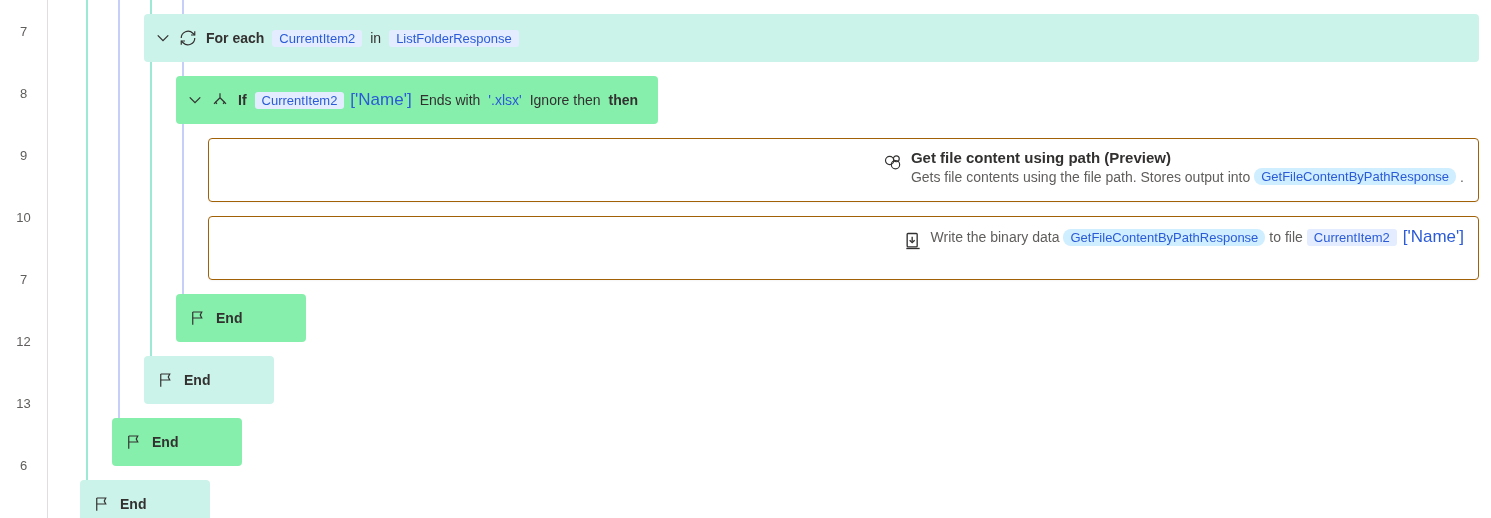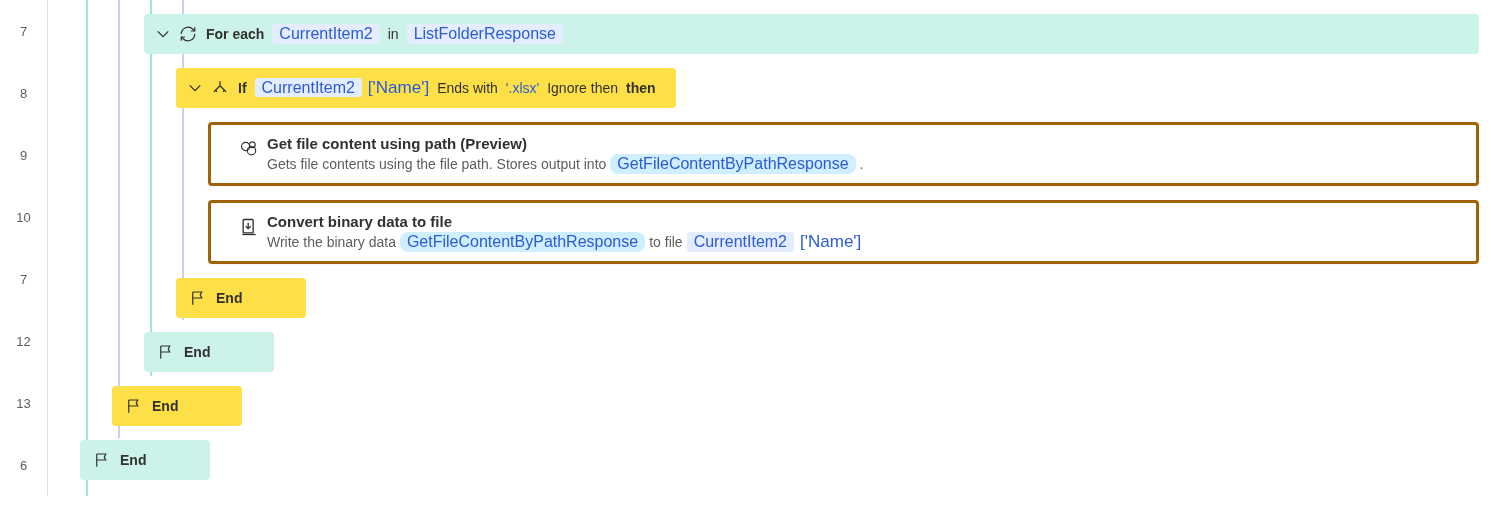--- a/index.html
+++ b/index.html
@@ -42,45 +42,45 @@
   .g3 { left: 94px; background: #9ee8d6; height: 376px; }
   .g4 { left: 126px; background: #c5cff7; height: 320px; }
 
   .block {
     display: flex;
     align-items: center;
     gap: 8px;
     padding: 5px 12px;
     border-radius: 4px;
     margin-top: 14px;
-    height: 40px;
+    height: 48px;
     position: relative;
     z-index: 1;
   }
   .teal   { background: #ccf3ea; }
-  .blue   { background: #fde047; }
-  .white  { background: #fff; border: 3px solid #a16207; box-shadow: 0 1px 2px rgba(0,0,0,.04); height: 64px; align-items: flex-start; padding: 10px 28px; }
+  .blue   { background: #86efac; }
+  .white  { background: #fff; border: 1px solid #a16207; box-shadow: 0 1px 2px rgba(0,0,0,.04); height: 64px; align-items: flex-start; padding: 10px 14px; justify-content: flex-end; }
 
   .indent1 { margin-left: 88px; }
   .indent2 { margin-left: 120px; }
   .indent3 { margin-left: 152px; }
 
   .fit { width: -moz-fit-content; width: fit-content; }
   .grow { margin-right: 4px; }
 
   .chev { cursor: pointer; color: #323130; }
   .icon { display: inline-flex; width: 20px; height: 20px; align-items: center; justify-content: center; color: #323130; }
 
   .kw { font-weight: 600; }
   .token {
     background: #e3edff;
     color: #2b5bd7;
     border-radius: 3px;
     padding: 1px 7px;
-    font-size: 16px;
+    font-size: 13px;
   }
   .token.teal-t { background: #cfeeff; border-radius: 8px; }
   .sub { color: #2b5bd7; font-size: 17px; margin-left: 2px; }
   .str { color: #2b5bd7; }
   .muted { color: #605e5c; font-size: 14px; }
 
   .white .body { display: flex; flex-direction: column; gap: 2px; }
   .white .title { font-weight: 600; font-size: 15px; }
   .white .desc { display: flex; flex-wrap: wrap; align-items: center; gap: 4px; }
 
@@ -176,21 +176,20 @@
   <div class="block white indent3 grow">
     <span class="icon" style="margin-top:4px;">
       <svg width="20" height="20" viewBox="0 0 24 24" fill="none" stroke="currentColor" stroke-width="1.6">
           <rect x="5" y="3" width="12" height="16" rx="1"></rect>
           <path d="M11 7v6"></path>
           <path d="M8 11l3 3 3-3"></path>
           <path d="M4 21h16"></path>
         </svg>
     </span>
     <div class="body">
-      <div class="title">Convert binary data to file</div>
       <div class="desc">
         <span class="muted">Write the binary data</span>
         <span class="token teal-t">GetFileContentByPathResponse</span>
         <span class="muted">to file</span>
         <span class="token">CurrentItem2</span>
         <span class="sub">['Name']</span>
       </div>
     </div>
   </div>
 

